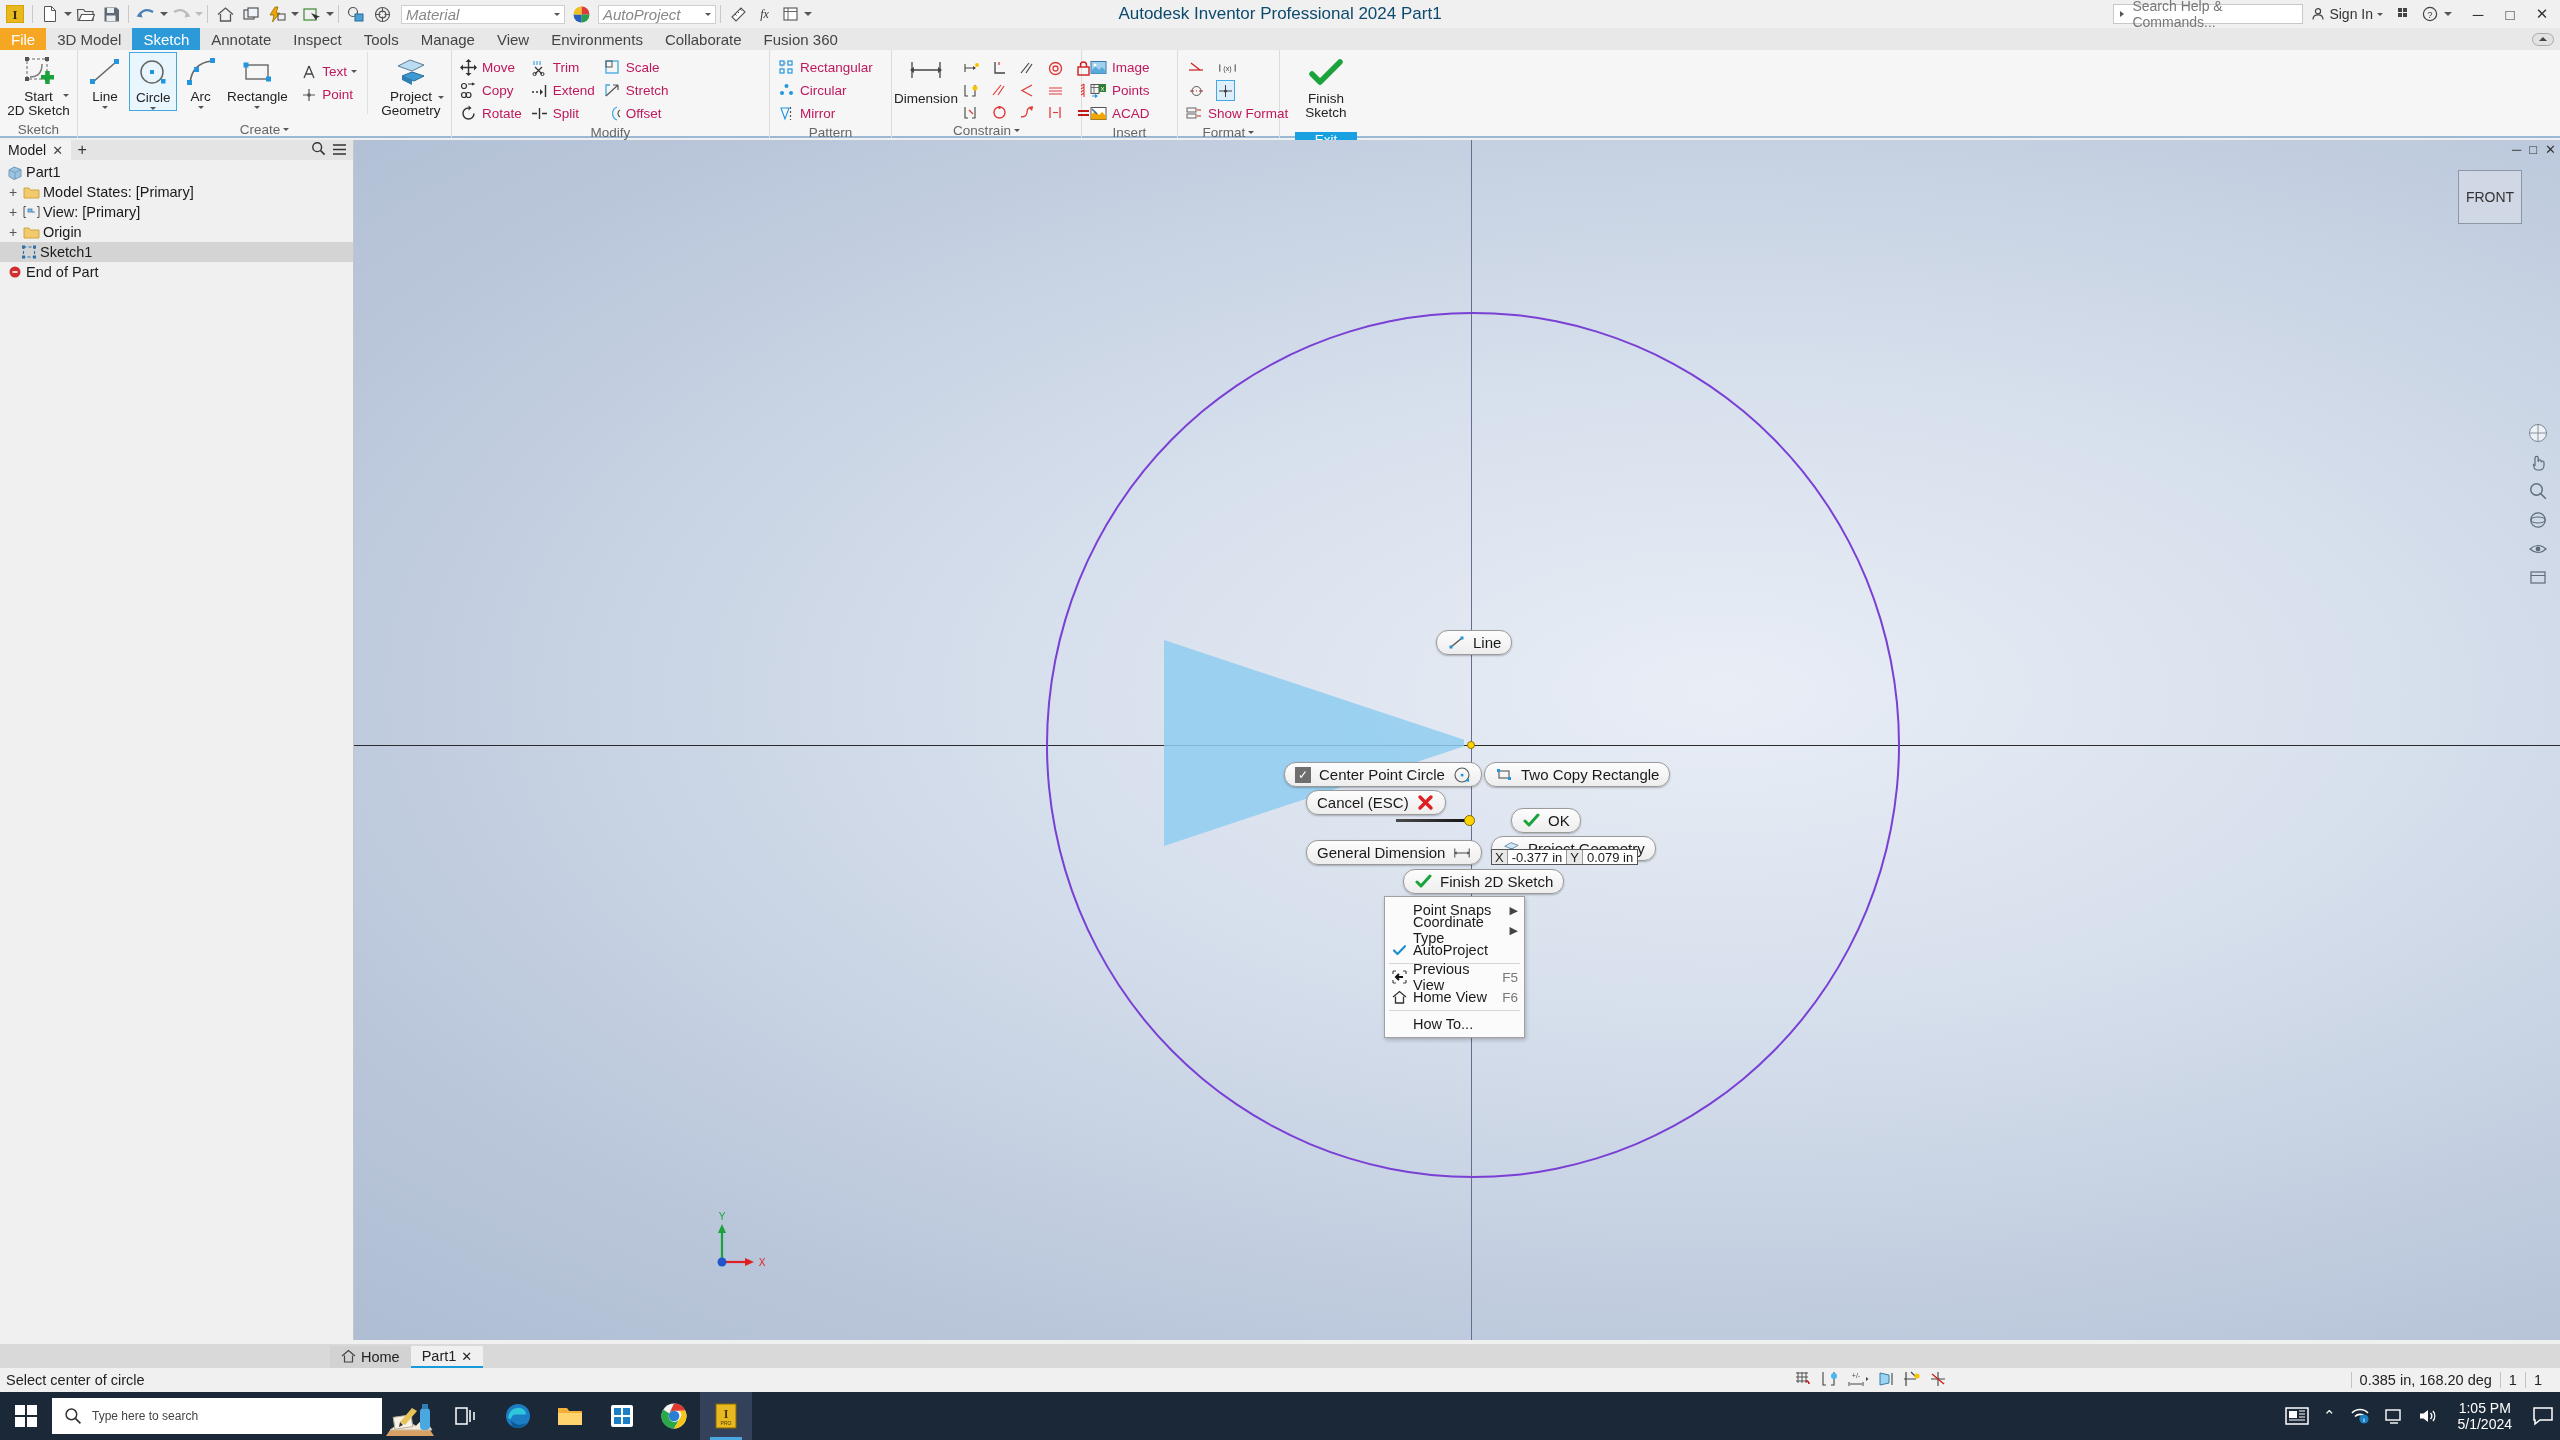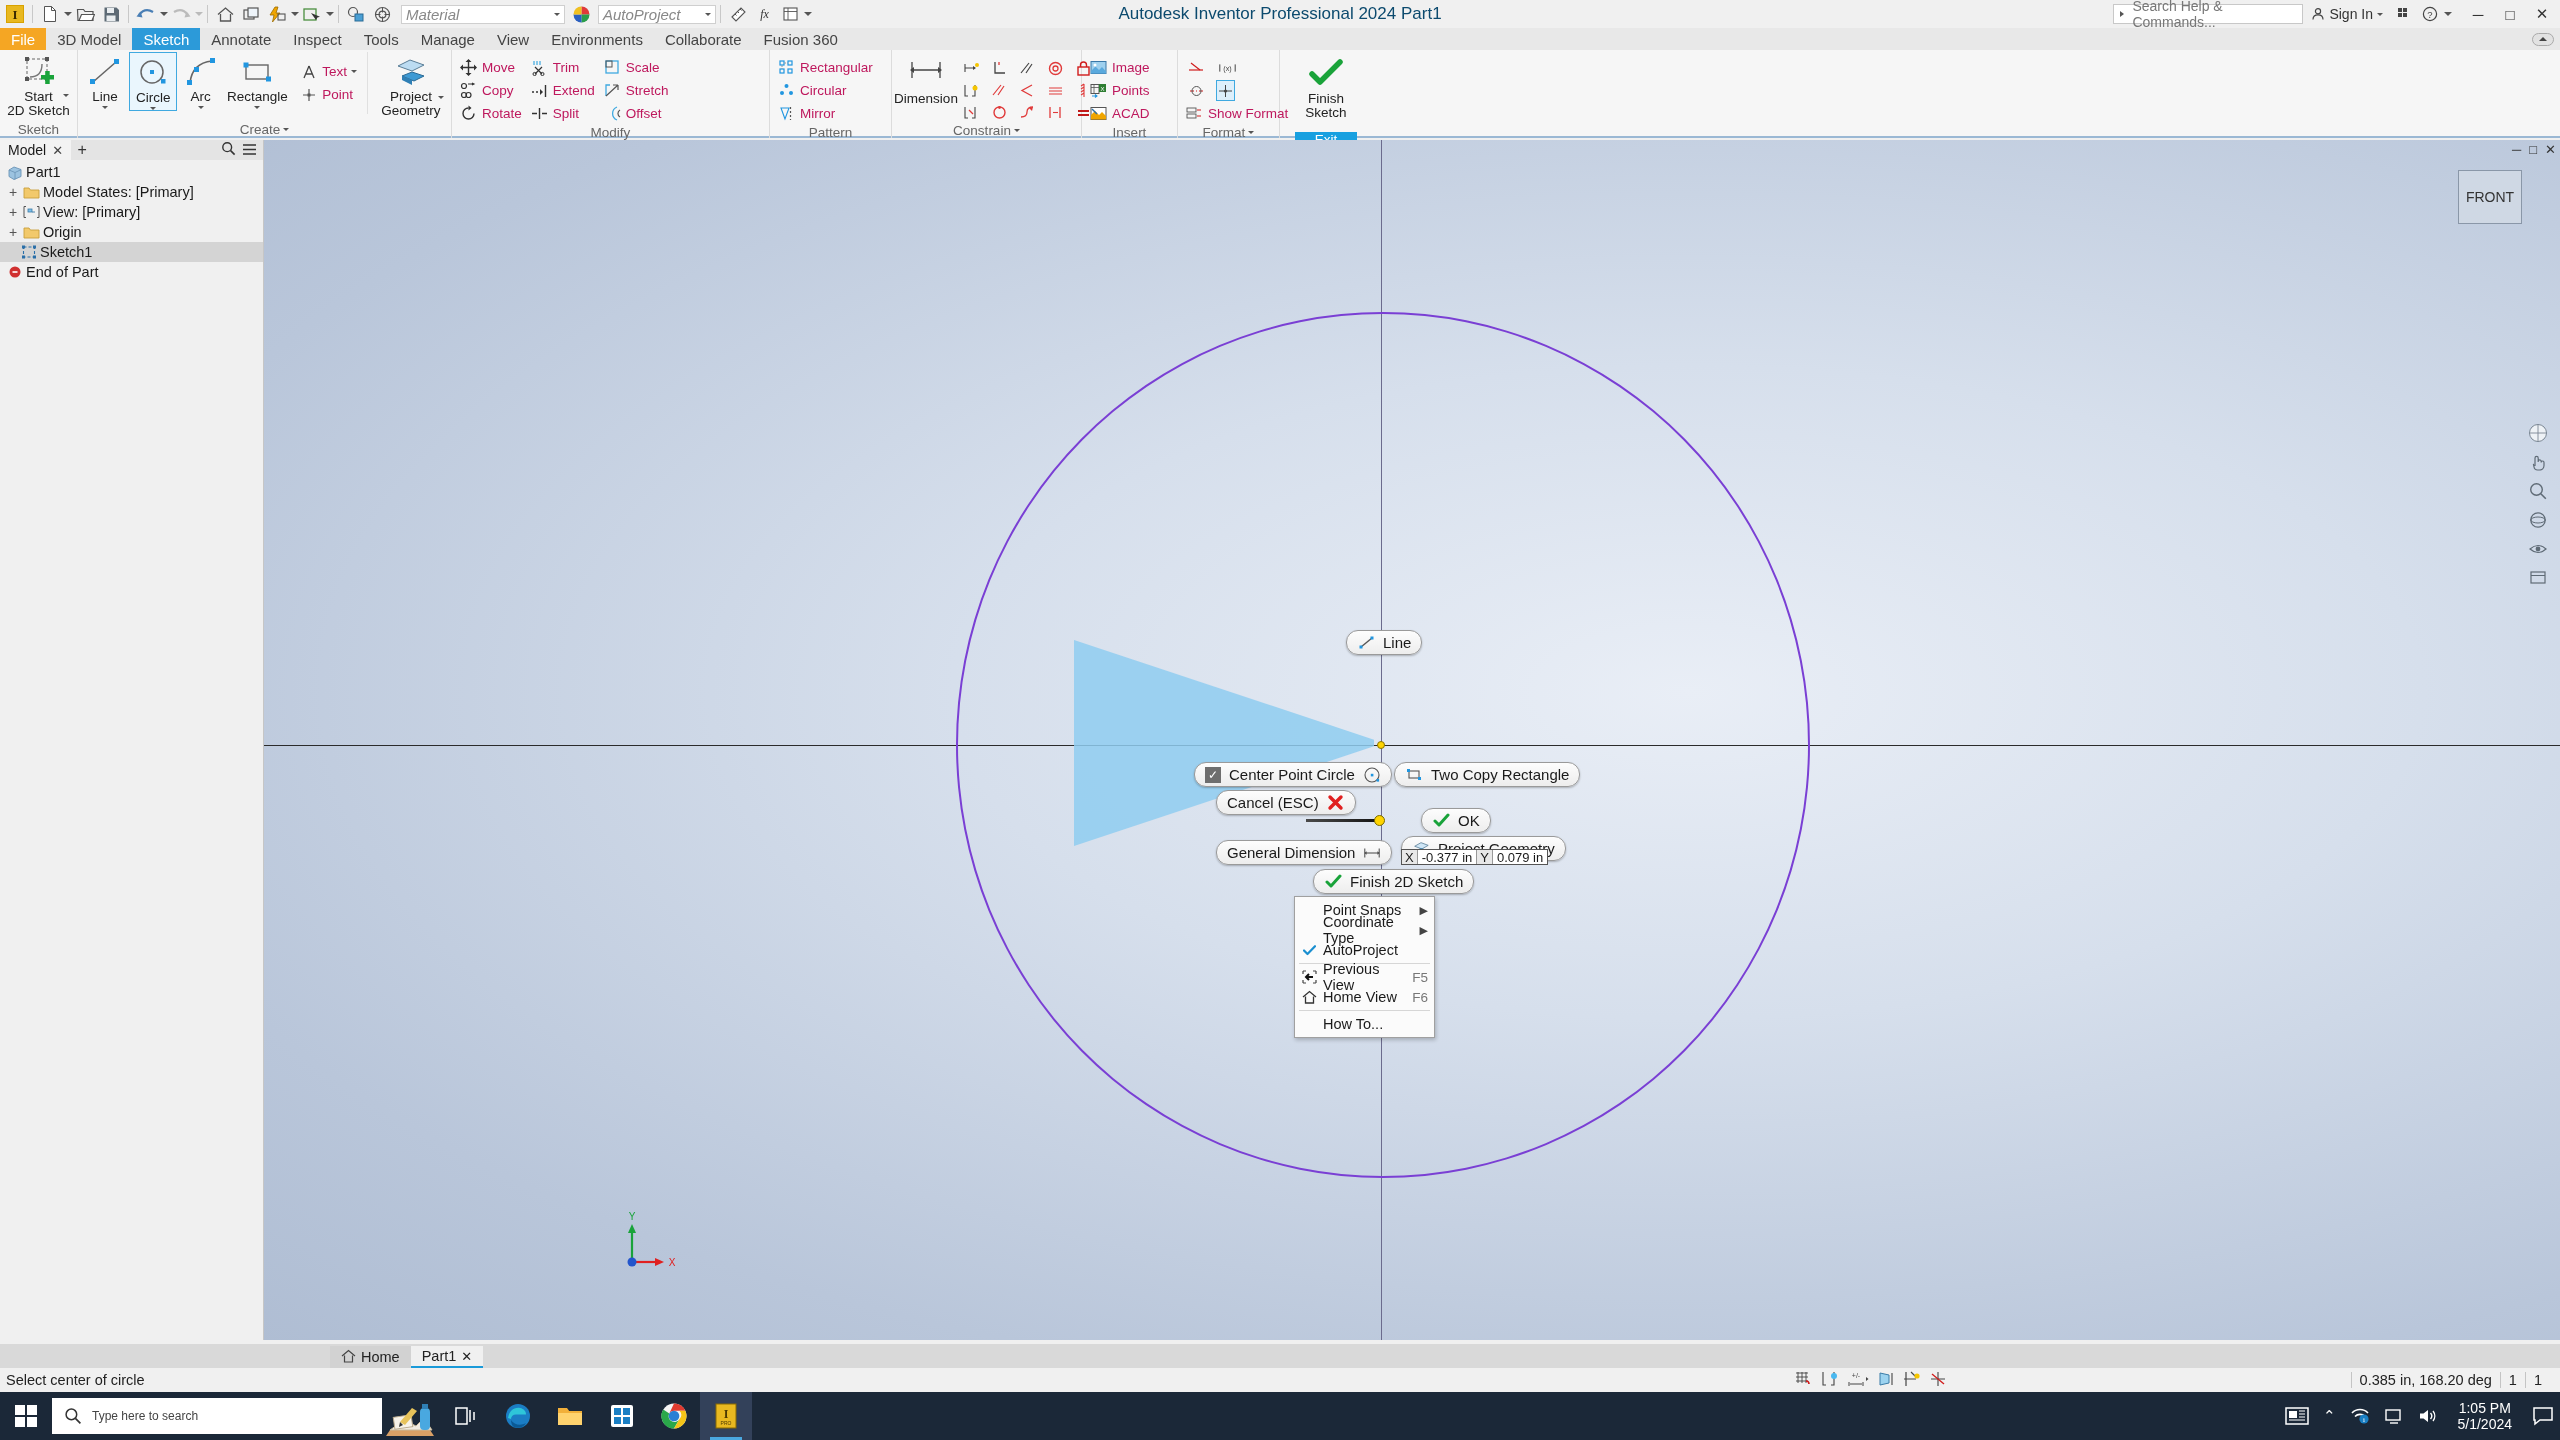--- a/index.html
+++ b/index.html
@@ -68,21 +68,21 @@
   .col { display:flex;flex-direction:column; }
   .icon-grid { display:grid; grid-template-columns:repeat(5,28px); grid-auto-rows:22px; }
   .ig { display:flex;align-items:center;justify-content:center; }
   .ig.sel { background:#ddeffb; border:1px solid #3fa9e0; }
   .exit-label { background:#18a0e0; color:#fff; }
 
   
   #main { position:absolute; left:0; top:140px; right:0; bottom:100px; display:flex; }
 
   
-  #browser { width:264px; background:#f0f0f0; display:flex;flex-direction:column;
+  #browser { width:354px; background:#f0f0f0; display:flex;flex-direction:column;
              border-right:1px solid #c6c6c6;}
   #browser-tabs { height:20px; display:flex;align-items:center; background:#e4e4e4; }
   .btab { padding:0 8px; height:20px; display:flex;align-items:center;gap:6px;font-size:14px;background:#f3f3f3;}
   .btab .x { font-size:13px;color:#444; }
   .bplus { width:22px;height:20px;display:flex;align-items:center;justify-content:center;font-size:16px;color:#333;}
   .btools { margin-left:auto; display:flex;align-items:center;gap:6px;padding-right:6px;}
   #tree { flex:1; background:#f0f0f0; padding-top:2px; font-size:14.5px; }
   .trow { height:20px; display:flex;align-items:center; gap:3px; white-space:nowrap; }
   .trow.sel { background:#d4d4d4; }
   .tplus { width:14px;text-align:center;color:#555;font-size:14px; }

